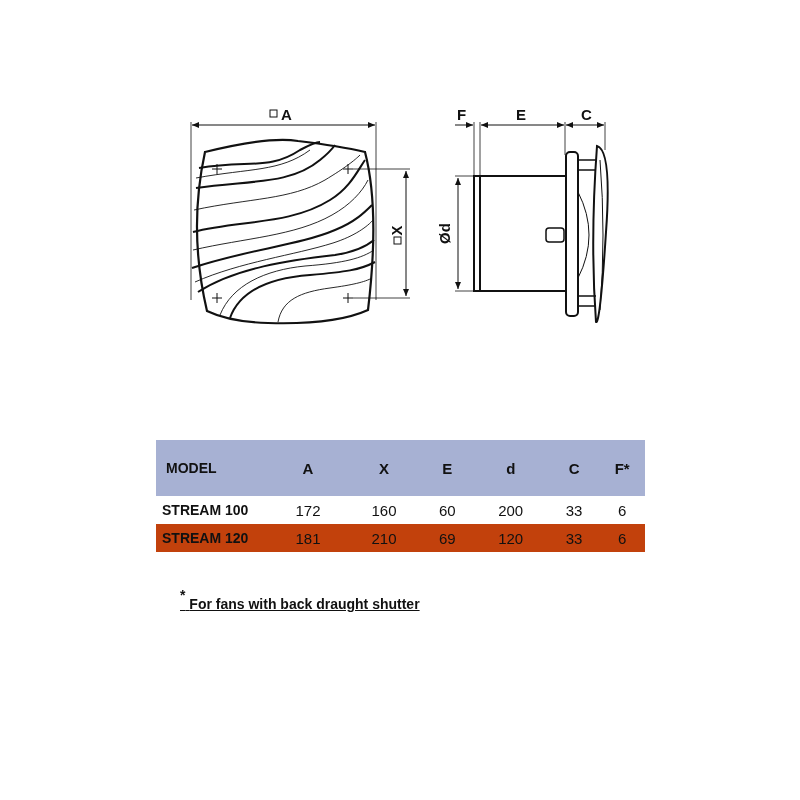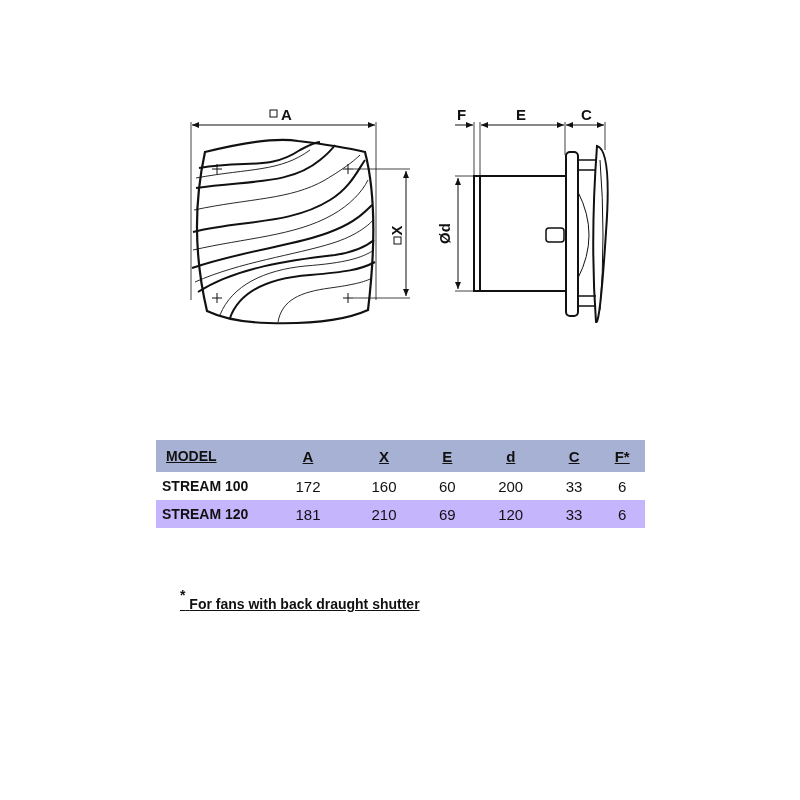--- a/index.html
+++ b/index.html
@@ -1,22 +1,22 @@
 <!DOCTYPE html>
 <html><head>
 <meta charset="utf-8">
 <style>
   html,body{margin:0;padding:0;background:#fff;}
   body{width:800px;height:800px;position:relative;overflow:hidden;font-family:"Liberation Sans",sans-serif;color:#111;}
   .drawing{position:absolute;left:0;top:0;width:800px;height:400px;}
   .lbl{position:absolute;font-weight:bold;font-size:15px;color:#111;}
   .spec-table{position:absolute;left:156px;top:440px;width:489px;border-collapse:collapse;}
   .spec-table td{height:28px;padding:0;font-size:15px;text-align:center;}
-  .spec-table tr.head td{background:#a7b1d3;font-weight:bold;height:32px;text-decoration:underline;}
-  .spec-table tr.row-alt td{background:#c4b5fd;}
+  .spec-table tr.head td{background:#a7b1d3;font-weight:bold;height:56px;}
+  .spec-table tr.row-alt td{background:#c2410c;}
   .spec-table td.model{text-align:left;padding-left:6px;font-weight:bold;font-size:14px;width:104px;}
   .spec-table tr.head td.model{padding-left:10px;}
   .note{position:absolute;left:180px;top:590px;font-size:14px;font-weight:bold;text-decoration:underline;}
   .note sup{font-size:14px;position:relative;top:-3px;}
 </style>
 </head>
 <body>
 
 <div class="drawing">
   <svg width="800" height="400" viewBox="0 0 800 400">

